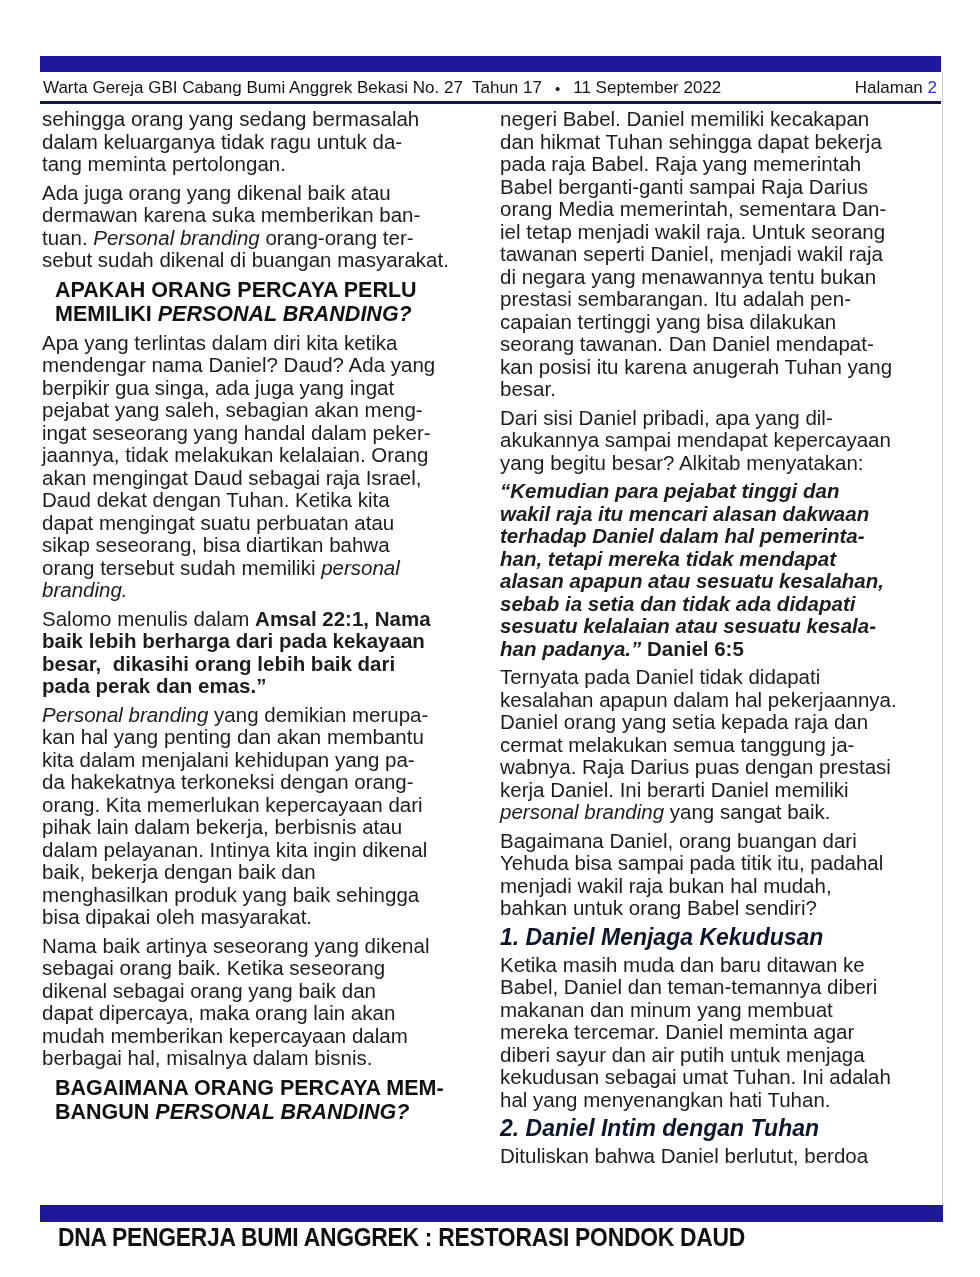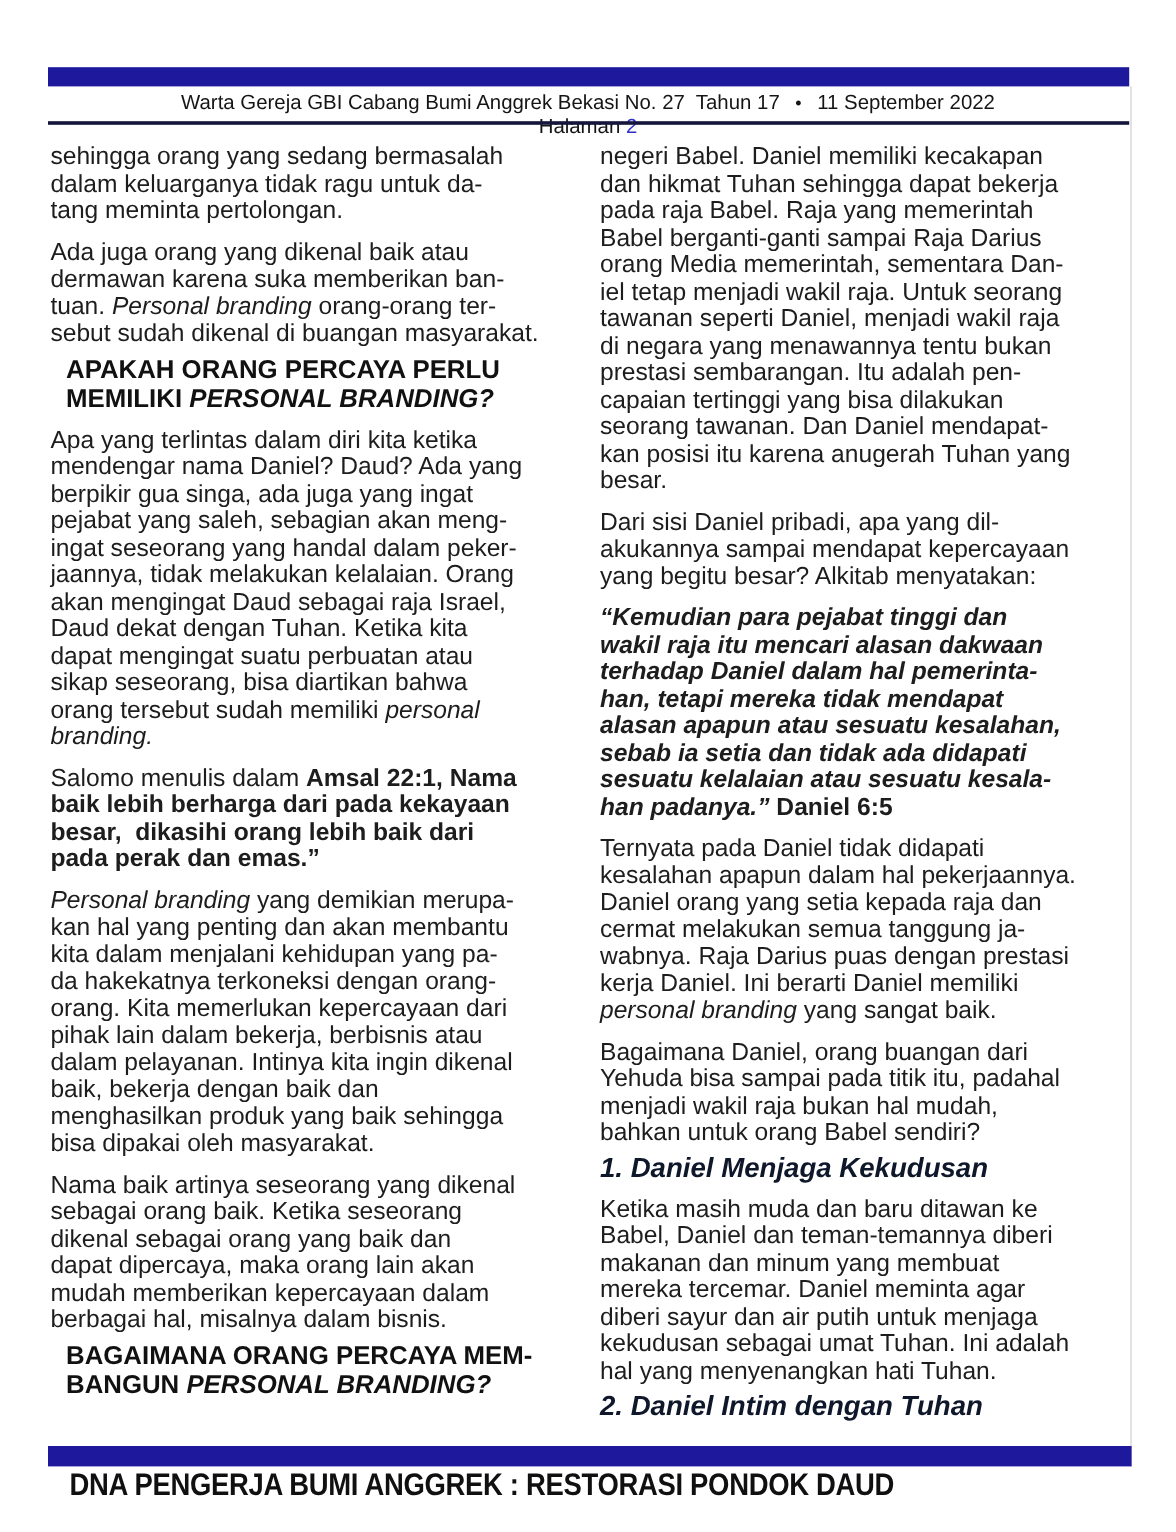--- a/index.html
+++ b/index.html
@@ -4,31 +4,31 @@
 <style>
   html,body{margin:0;padding:0;background:#ffffff;}
   .page{
     position:relative;width:980px;height:1277px;background:#ffffff;
     font-family:"Liberation Sans",sans-serif;color:var(--text,#1d1d1d);overflow:hidden;
   }
   .topbar{position:absolute;left:40px;top:56px;width:901px;height:16px;background:var(--bar,#1d189c);}
   .masthead{
     position:absolute;left:43px;top:76px;width:894px;height:24px;
     display:flex;justify-content:space-between;align-items:center;
-    font-size:17px;color:#151515;flex-direction:column;
+    font-size:17px;color:#151515;
   }
   .mh-left{display:flex;align-items:center;gap:13px;white-space:pre;}
   .mh-right{white-space:pre;}
   .bullet{font-size:15px;}
   .pagenum{color:var(--page-num,#2f30c4);}
   .rule{position:absolute;left:40px;top:101px;width:901px;height:3px;background:var(--rule,#14143c);}
   .edge{position:absolute;left:942px;top:72px;height:1150px;width:1px;background:#cfcfcf;}
   .columns{position:absolute;left:42px;top:108px;width:899px;display:flex;gap:18px;}
   .col{width:440px;flex:0 0 440px;}
-  .body{font-size:20.5px;line-height:22.5px;margin:12px 0 6px 0;white-space:pre-wrap;}
+  .body{font-size:20.5px;line-height:22.5px;margin:0 0 6px 0;white-space:pre-wrap;}
   .head{font-size:21.5px;line-height:24px;font-weight:bold;margin:5px 0 6px 13px;white-space:pre-wrap;color:#111;}
   .head em,.bi{font-weight:bold;}
   .sub{font-size:23px;line-height:23px;font-weight:bold;margin:3px 0 5px 0;white-space:pre-wrap;color:#0f172a;font-style:italic;}
   .b{font-weight:bold;}
   em{font-style:italic;}
   .quote{font-weight:bold;font-style:italic;}
   .quote .ref{font-style:normal;font-weight:bold;}
   .footbar{position:absolute;left:40px;top:1205px;width:903px;height:17px;background:var(--bar,#1d189c);}
   .footer-text{
     position:absolute;left:58px;top:1222px;font-size:26px;font-weight:bold;color:#101010;
@@ -134,18 +134,19 @@
 bahkan untuk orang Babel sendiri?</p>
       <h4 class="sub">1. Daniel Menjaga Kekudusan</h4>
       <p class="body">Ketika masih muda dan baru ditawan ke
 Babel, Daniel dan teman-temannya diberi
 makanan dan minum yang membuat
 mereka tercemar. Daniel meminta agar
 diberi sayur dan air putih untuk menjaga
 kekudusan sebagai umat Tuhan. Ini adalah
 hal yang menyenangkan hati Tuhan.</p>
       <h4 class="sub">2. Daniel Intim dengan Tuhan</h4>
+      <p class="body">Dituliskan bahwa Daniel berlutut, berdoa</p>
     </div>
   </div>
 
   <div class="footbar"></div>
   <div class="footer-text">DNA PENGERJA BUMI ANGGREK : RESTORASI PONDOK DAUD</div>
 </div>
 
 </body></html>

